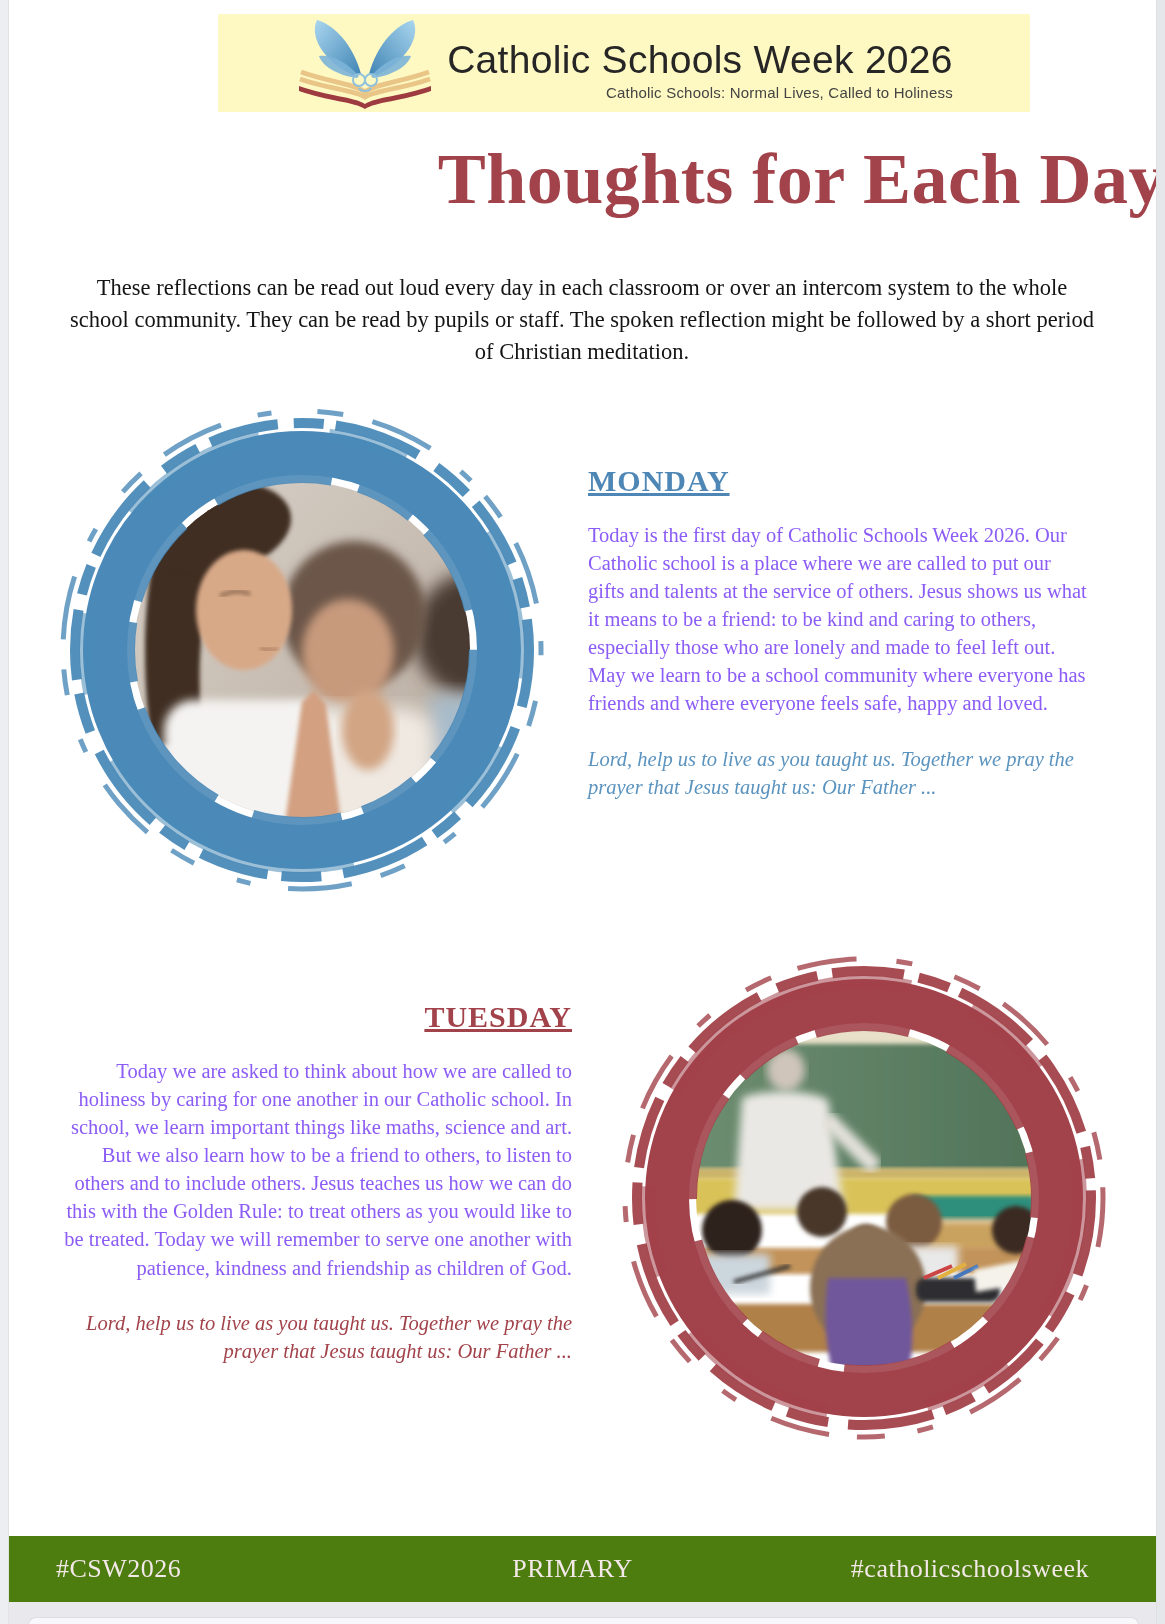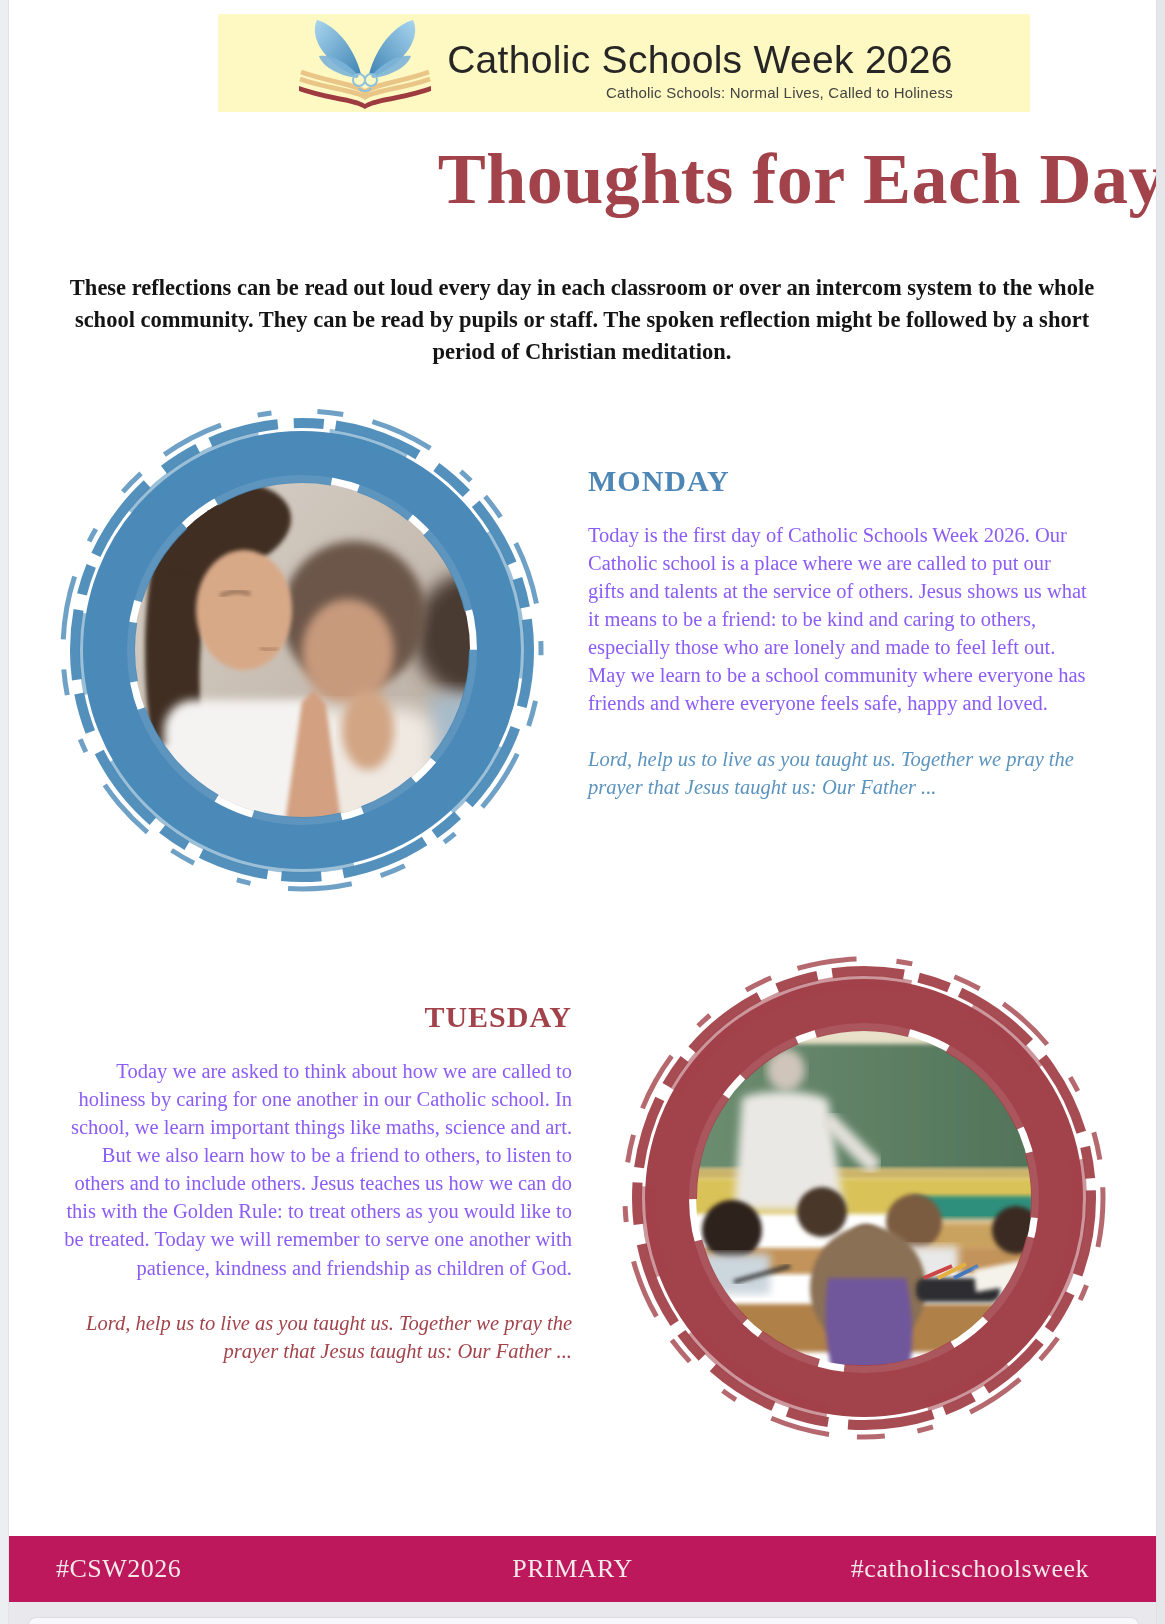--- a/index.html
+++ b/index.html
@@ -28,43 +28,43 @@
     text-align:right; margin-top:2px; letter-spacing:0.2px;
   }
 
   .page-title {
     position:absolute; top:138px; left:0; width:100%; text-align:right;
     font-size:72px; font-weight:bold; color:#a2424a; letter-spacing:0.5px;
   }
 
   .intro {
     position:absolute; top:272px; left:67px; width:1030px; text-align:center;
-    font-weight:bold; font-size:22.5px; line-height:1.43; color:#141414;
+    font-weight:normal; font-size:22.5px; line-height:1.43; color:#141414;
   }
 
   
   .section { position:absolute; left:52px; width:1062px; display:flex; }
   .section.monday  { top:400px; }
   .section.tuesday { top:948px;text-align:right; }
   .photo-wrap { width:500px; height:500px; flex:none; }
   .text-col { box-sizing:border-box; }
   .monday  .text-col { width:500px; margin-left:36px; padding-top:64px; }
   .tuesday .text-col { width:512px; margin-left:8px;  padding-top:52px; }
-  .day-heading { font-size:30px; font-weight:bold; letter-spacing:1px; }
+  .day-heading { font-size:30px; font-weight:bold; letter-spacing:1px;text-decoration:underline; }
   .monday  .day-heading { color:#4e87b5; }
   .tuesday .day-heading { color:#a2424a; }
   .body-text { margin-top:23px; font-size:20.5px; line-height:1.37; color:#8b5cf6; }
   .prayer { margin-top:27px; font-size:20.5px; font-style:italic; line-height:1.4; }
   .monday  .prayer { color:#5b93bf; }
   .tuesday .prayer { color:#a2424a; }
 
   
   .footer {
     position:absolute; left:8px; top:1536px; width:1149px; height:66px;
-    background:#be185d; display:grid; grid-template-columns:1fr auto 1fr;
+    background:#4d7c0f; display:grid; grid-template-columns:1fr auto 1fr;
     align-items:center; box-sizing:border-box; padding:0 68px 0 48px;
     color:#f3e9e9; font-size:26px; letter-spacing:0.5px;font-family:Liberation Serif, serif;
   }
   .footer .f-left   { justify-self:start; }
   .footer .f-center { justify-self:center; }
   .footer .f-right  { justify-self:end; }
 
   .bottom-band { position:absolute; left:0; top:1602px; width:1165px; height:22px; background:#e9e9ed; }
   .bottom-card { position:absolute; left:28px; top:1617px; width:1109px; height:7px;
                  background:#f8f8fa; border-radius:8px 8px 0 0; border:1px solid #dddde2; border-bottom:none; }

